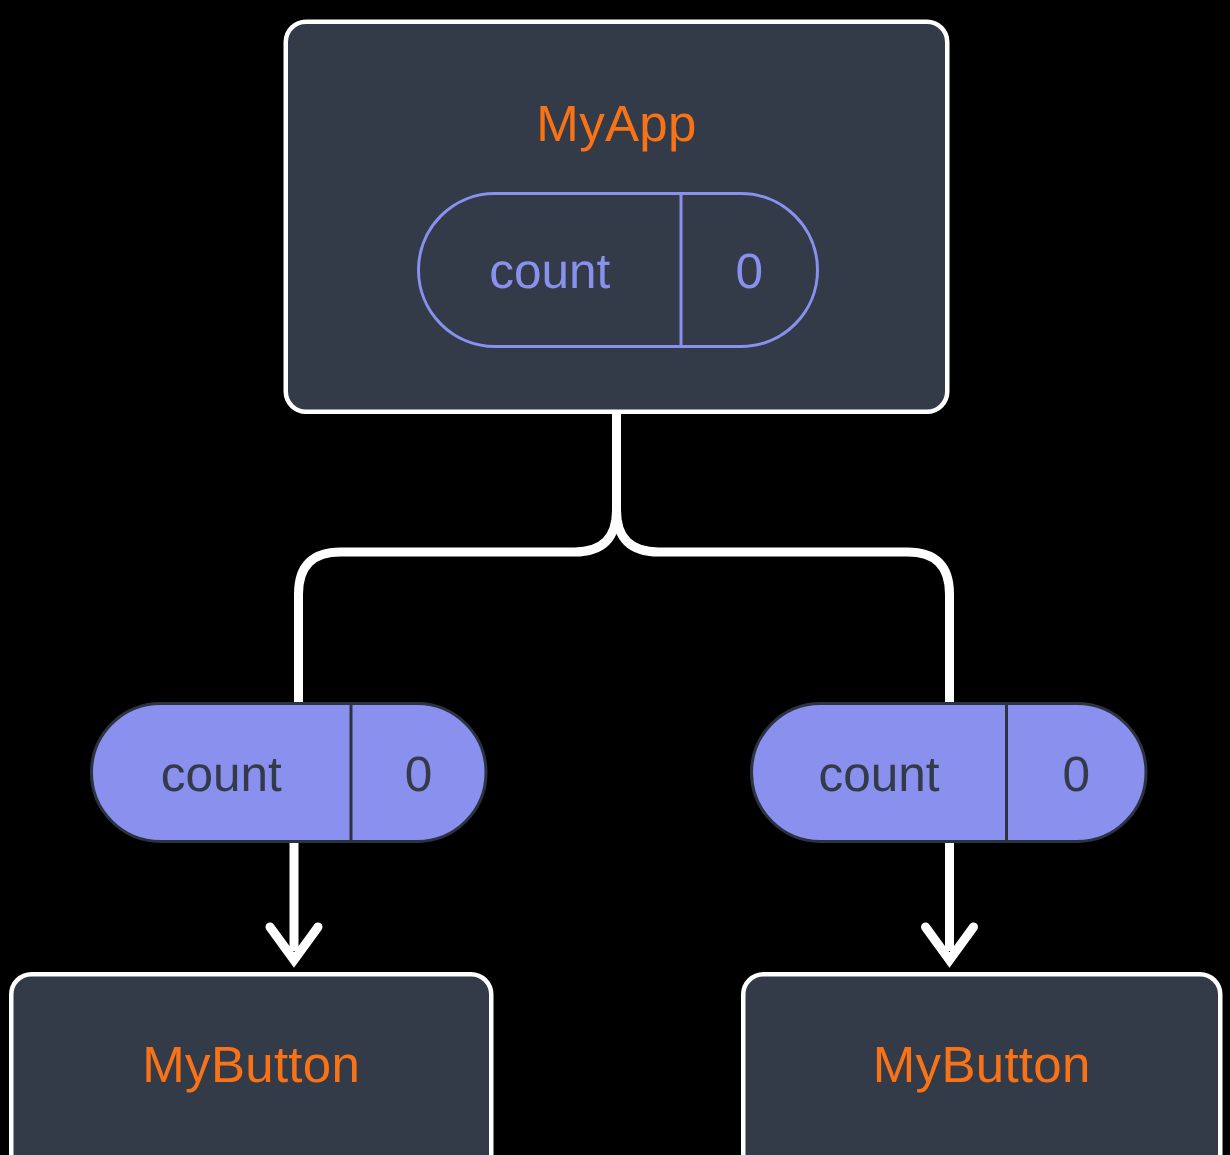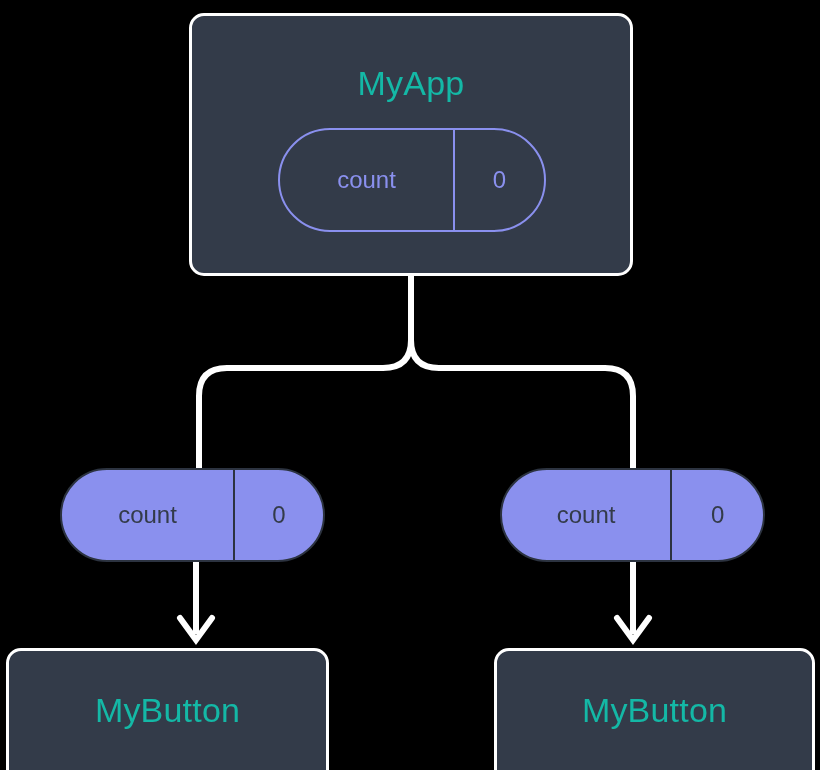--- a/index.html
+++ b/index.html
@@ -37,21 +37,21 @@
     position: absolute;
     box-sizing: border-box;
     background: #333b49;
     border: 3px solid #ffffff;
     border-radius: 15px;
     display: flex;
     flex-direction: column;
     align-items: center;
   }
   .node-title {
-    color: #14b8a6;
+    color: #f97316;
     font-size: 34px;
     font-weight: 400;
     letter-spacing: 0.2px;
     line-height: 1;
     white-space: nowrap;
   }
 
   #node-myapp {
     left: 189px;
     top: 13px;
@@ -83,21 +83,21 @@
     display: flex;
     align-items: stretch;
     border-radius: 999px;
     overflow: hidden;
   }
   .pill .pill-key,
   .pill .pill-val {
     display: flex;
     align-items: center;
     justify-content: center;
-    font-size: 24px;
+    font-size: 33px;
     line-height: 1;
     white-space: nowrap;
   }
 
   
   .pill-outline {
     background: transparent;
     border: 2px solid #8a90ee;
   }
   .pill-outline .pill-key,

